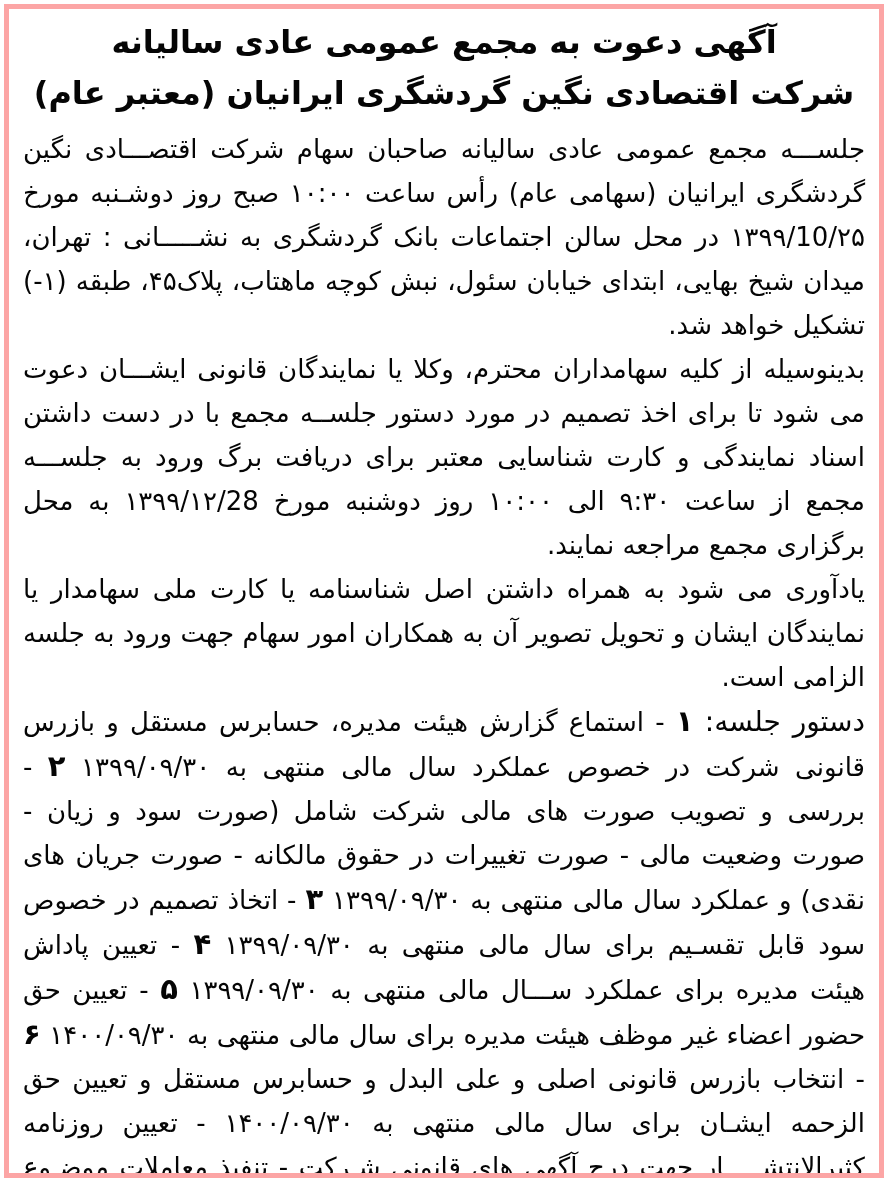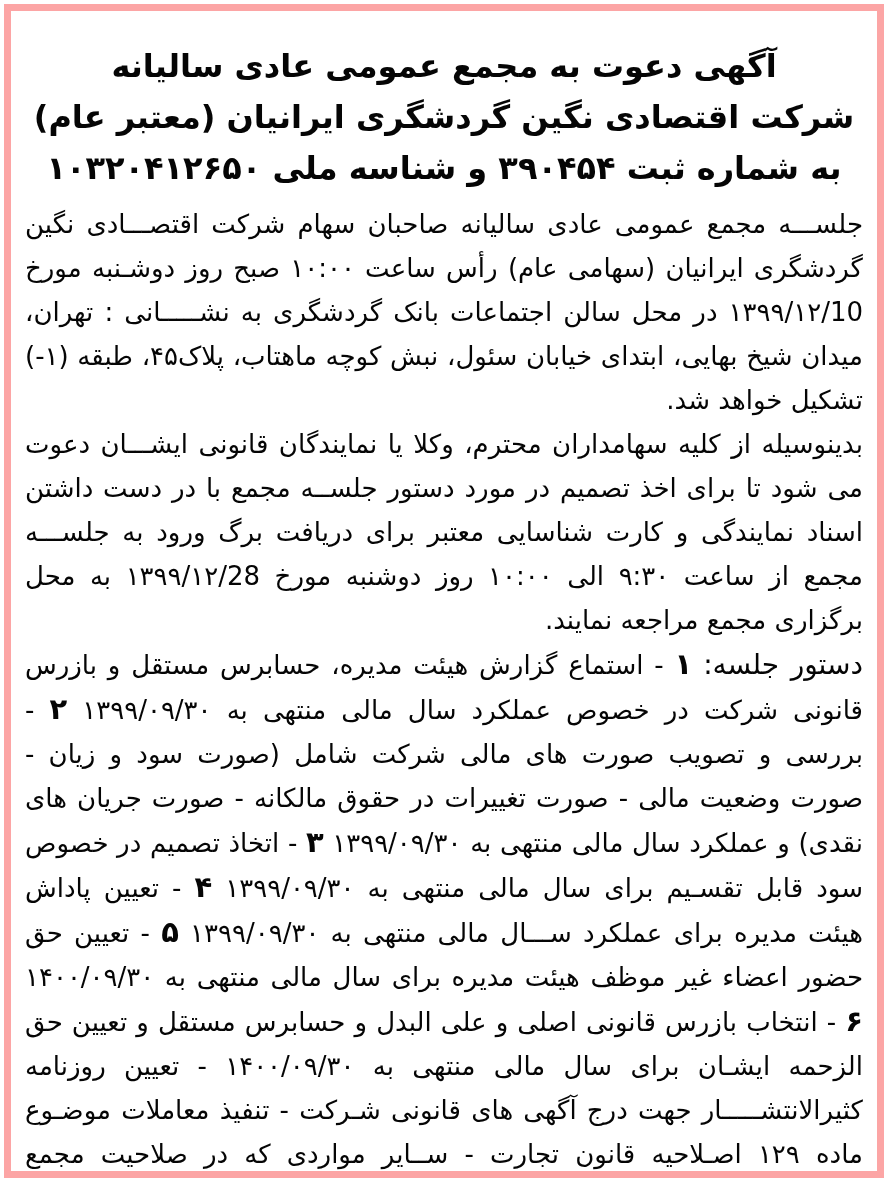--- a/index.html
+++ b/index.html
@@ -14,26 +14,26 @@
     background: #ffffff;
     box-sizing: border-box;
     padding: 4px 6px 5px 4px;
     overflow: hidden;
     font-family: "DejaVu Sans", sans-serif;
     color: #050505;
   }
   .frame {
     box-sizing: border-box;
     height: 100%;
-    border: 7px solid #fca5a5;
+    border: 5px solid #fca5a5;
     background: #ffffff;
     display: flex;
     flex-direction: column;
     direction: rtl;
-    padding: 24px 14px 0 14px;
+    padding: 2px 14px 0 14px;
     overflow: hidden;
   }
   .notice-header {
     text-align: center;
     font-weight: bold;
     padding: 6px 0 8px 0;
   }
   .notice-header .h-line {
     margin: 0;
     font-size: 32px;
@@ -60,24 +60,24 @@
 </style>
 </head>
 <body>
 
 <div class="page">
   <div class="frame">
 
     <div class="notice-header">
       <div class="h-line">آگهی دعوت به مجمع عمومی عادی سالیانه</div>
       <div class="h-line">شرکت اقتصادی نگین گردشگری ایرانیان (معتبر عام)</div>
-      <div class="h-line">به شماره ثبت ۳۹۰۴۵۴ و شناسه ملی ۱۰۳۲۰۴۱۲۶۵۰</div>
     </div>
 
-    <p class="body-par">جلســـه مجمع عمومی عادی سالیانه صاحبان سهام شرکت اقتصـــادی نگین گردشگری ایرانیان (سهامی عام) رأس ساعت ۱۰:۰۰ صبح روز دوشـنبه مورخ ۱۳۹۹/۱۲/10 در محل سالن اجتماعات بانک گردشگری به نشـــــانی : تهران، میدان شیخ بهایی، ابتدای خیابان سئول، نبش کوچه ماهتاب، پلاک۴۵، طبقه (۱-) تشکیل خواهد شد.</p>
+    <p class="body-par">جلســـه مجمع عمومی عادی سالیانه صاحبان سهام شرکت اقتصـــادی نگین گردشگری ایرانیان (سهامی عام) رأس ساعت ۱۰:۰۰ صبح روز دوشـنبه مورخ ۱۳۹۹/10/۲۵ در محل سالن اجتماعات بانک گردشگری به نشـــــانی : تهران، میدان شیخ بهایی، ابتدای خیابان سئول، نبش کوچه ماهتاب، پلاک۴۵، طبقه (۱-) تشکیل خواهد شد.</p>
 
     <p class="body-par">بدینوسیله از کلیه سهامداران محترم، وکلا یا نمایندگان قانونی ایشـــان دعوت می شود تا برای اخذ تصمیم در مورد دستور جلســه مجمع با در دست داشتن اسناد نمایندگی و کارت شناسایی معتبر برای دریافت برگ ورود به جلســـه مجمع از ساعت ۹:۳۰ الی ۱۰:۰۰ روز دوشنبه مورخ ۱۳۹۹/۱۲/28 به محل برگزاری مجمع مراجعه نمایند.</p>
 
+    <p class="body-par">یادآوری می شود به همراه داشتن اصل شناسنامه یا کارت ملی سهامدار یا نمایندگان ایشان و تحویل تصویر آن به همکاران امور سهام جهت ورود به جلسه الزامی است.</p>
 
     <p class="body-par"><b class="agenda-label">دستور جلسه:</b> <span><b class="agenda-num">۱</b> - استماع گزارش هیئت مدیره، حسابرس مستقل و بازرس قانونی شرکت در خصوص عملکرد سال مالی منتهی به ۱۳۹۹/۰۹/۳۰ <b class="agenda-num">۲</b> - بررسی و تصویب صورت های مالی شرکت شامل (صورت سود و زیان - صورت وضعیت مالی - صورت تغییرات در حقوق مالکانه - صورت جریان های نقدی) و عملکرد سال مالی منتهی به ۱۳۹۹/۰۹/۳۰ <b class="agenda-num">۳</b> - اتخاذ تصمیم در خصوص سود قابل تقسـیم برای سال مالی منتهی به ۱۳۹۹/۰۹/۳۰ <b class="agenda-num">۴</b> - تعیین پاداش هیئت مدیره برای عملکرد ســـال مالی منتهی به ۱۳۹۹/۰۹/۳۰ <b class="agenda-num">۵</b> - تعیین حق حضور اعضاء غیر موظف هیئت مدیره برای سال مالی منتهی به ۱۴۰۰/۰۹/۳۰ <b class="agenda-num">۶</b> - انتخاب بازرس قانونی اصلی و علی البدل و حسابرس مستقل و تعیین حق الزحمه ایشـان برای سال مالی منتهی به ۱۴۰۰/۰۹/۳۰  - تعیین روزنامه کثیرالانتشـــــار جهت درج آگهی های قانونی شـرکت  - تنفیذ معاملات موضـوع ماده ۱۲۹ اصـلاحیه قانون تجارت  - ســایر مواردی که در صلاحیت مجمع عمومی عادی باشد. </span></p>
 
   </div>
 </div>
 
 </body></html>

